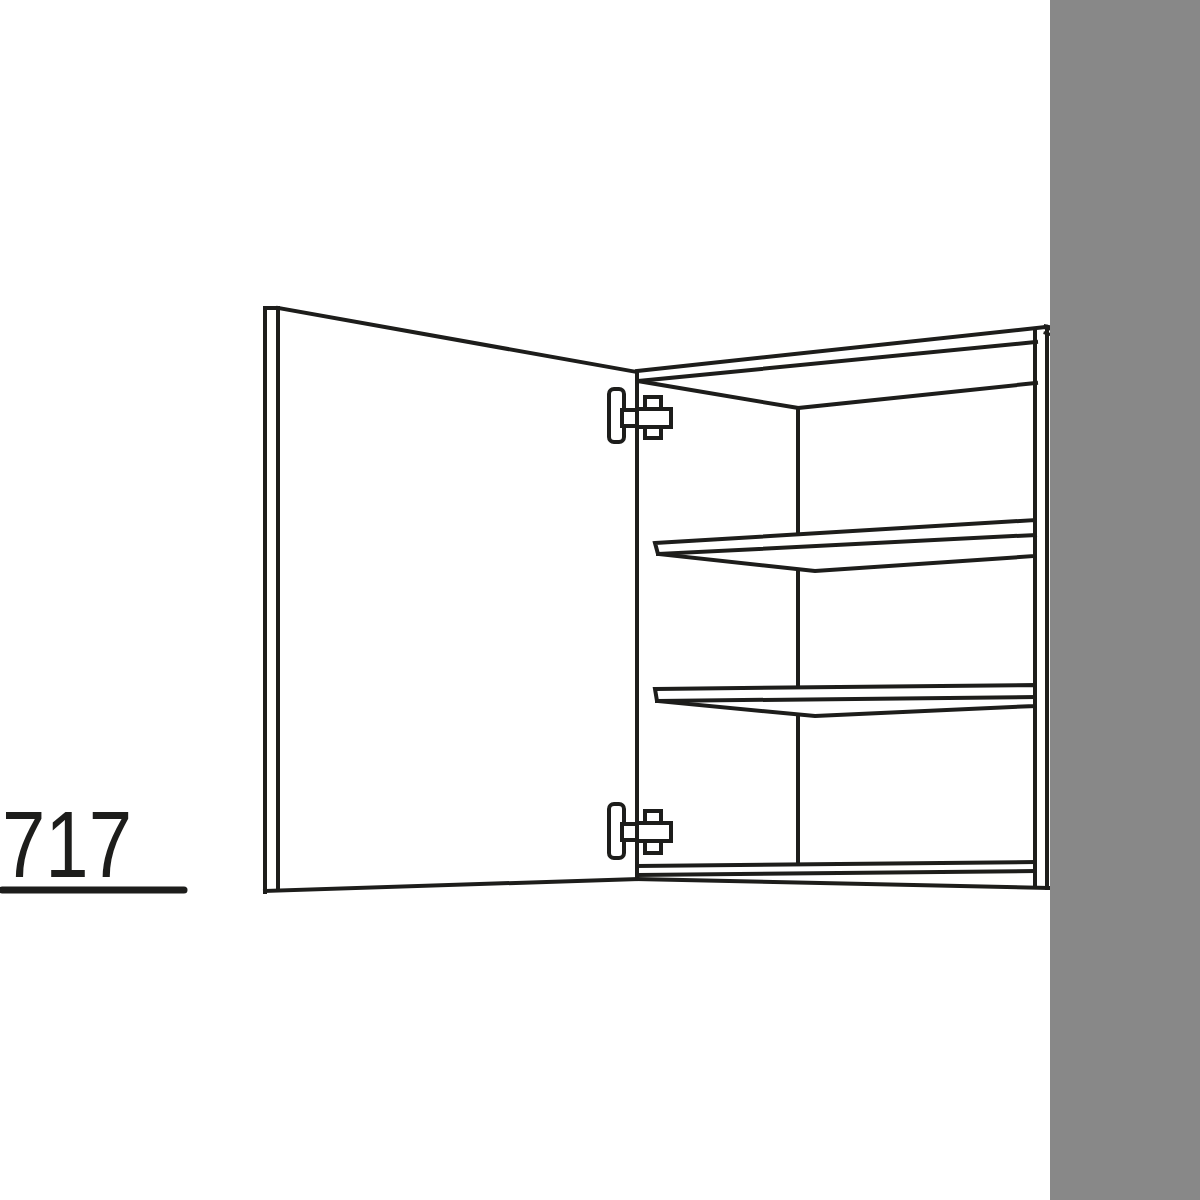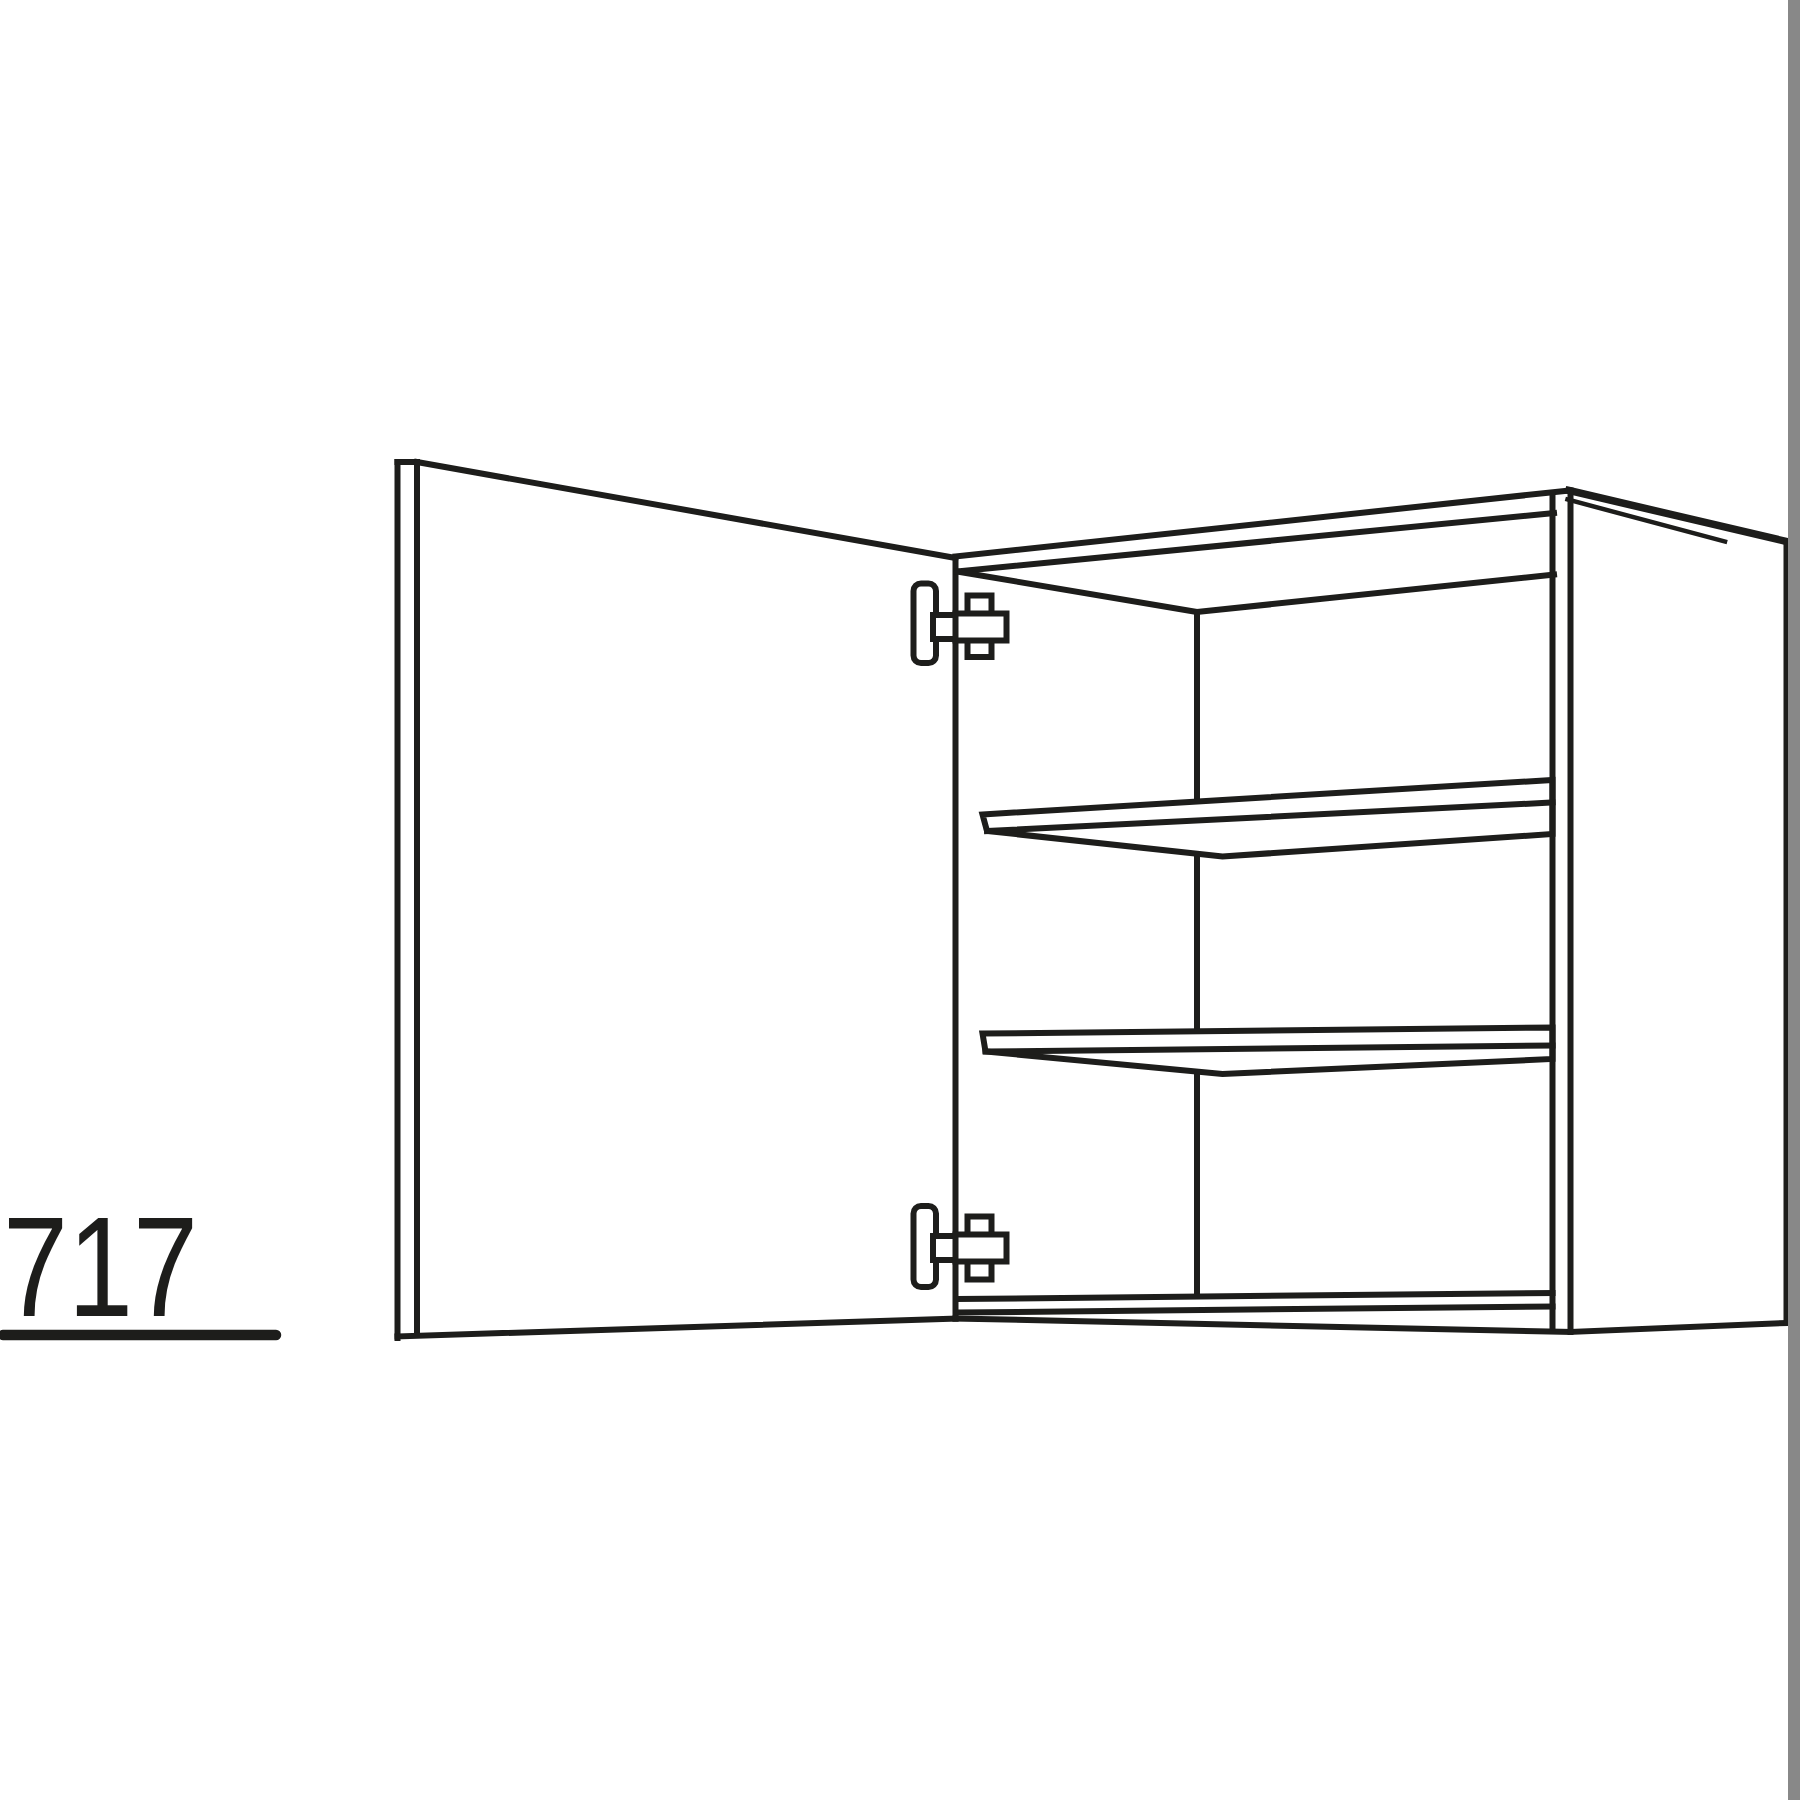--- a/index.html
+++ b/index.html
@@ -1,19 +1,19 @@
 <!DOCTYPE html>
 <html style="--line: #1d1d1b; --bg: #ffffff;"><head>
 <meta charset="utf-8">
 <style>
   :root { --line:#1d1d1b; --bg:#ffffff; }
   html,body { margin:0; padding:0; }
   body { background:#888; font-family:"Liberation Sans", sans-serif; }
   .canvas {
-    position:relative; width:1192px; height:1200px;
+    position:relative; width:1050px; height:1200px;
     background:var(--bg); overflow:hidden;
   }
   svg.drawing { position:absolute; inset:0; display:block; }
   svg .ln   { fill:none; stroke:var(--line); stroke-width:4; stroke-linecap:square; }
   svg .ln2  { fill:none; stroke:var(--line); stroke-width:3; stroke-linecap:square; }
   svg .thick{ fill:none; stroke:var(--line); stroke-width:5; stroke-linecap:square; }
   svg .wfill{ fill:var(--bg); stroke:var(--line); stroke-width:4; stroke-linejoin:miter; }
   svg .under{ fill:none; stroke:var(--line); stroke-width:7; stroke-linecap:round; }
   svg text.dim {
     fill:var(--line); stroke:none;

